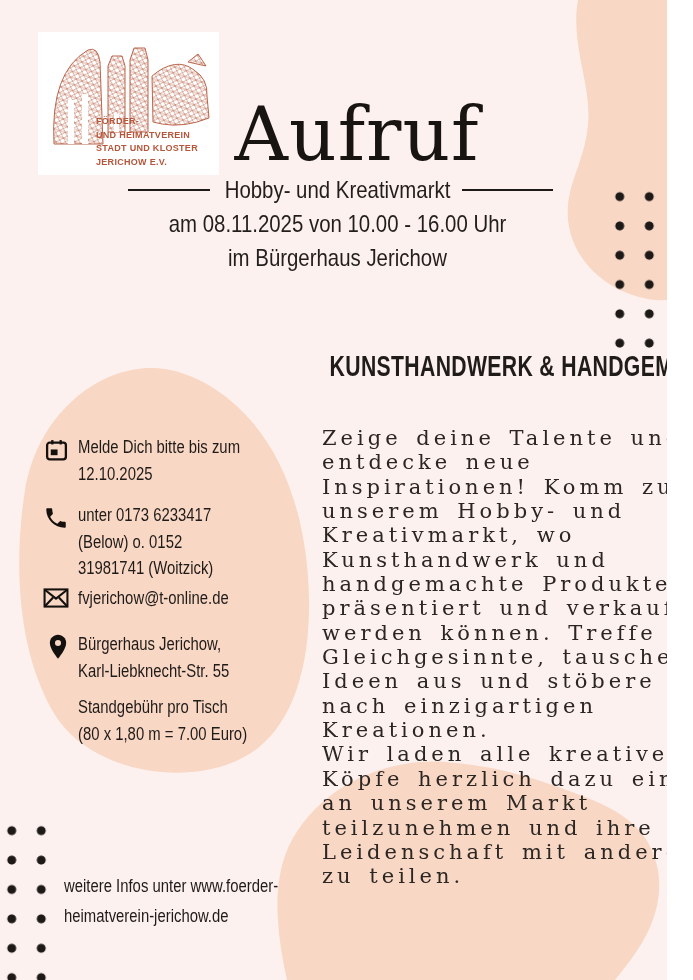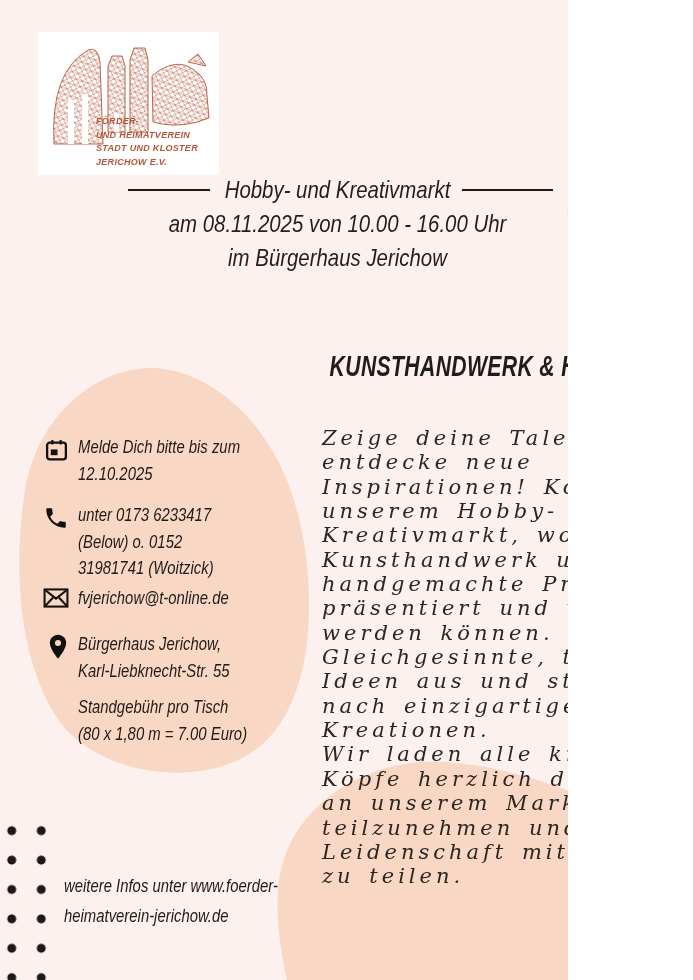--- a/index.html
+++ b/index.html
@@ -1,18 +1,18 @@
 <!DOCTYPE html>
 <html><head>
 <meta charset="utf-8">
 <style>
   html,body{margin:0;padding:0;}
   .page{
-    position:relative; width:568px; height:980px; overflow:hidden;
-    background:#fcf1ee; font-family:"Liberation Sans", sans-serif; color:#24201d;font-style:italic;
+    position:relative; width:667px; height:980px; overflow:hidden;
+    background:#fcf1ee; font-family:"Liberation Sans", sans-serif; color:#24201d;
   }
   .blob-svg{position:absolute; left:0; top:0; width:693px; height:980px; z-index:0;}
   
   .dots{
     position:absolute; z-index:1;
     background-image:radial-gradient(circle, #1c1917 4.1px, rgba(0,0,0,0) 4.8px);
   }
   .dots-tr{left:605px; top:182px; width:90px; height:176px; background-size:29.5px 29.3px;}
   .dots-bl{left:-3px; top:816px; width:60px; height:170px; background-size:29.5px 29.4px;}
   
@@ -92,20 +92,21 @@
       <rect x="30" y="68" width="6" height="44" fill="#ffffff"></rect>
       <rect x="44" y="62" width="6" height="50" fill="#ffffff"></rect>
       <rect x="76" y="82" width="5" height="18" fill="#ffffff"></rect>
     </svg>
     <div class="logo-text">FÖRDER-
 UND HEIMATVEREIN
 STADT UND KLOSTER
 JERICHOW E.V.</div>
   </div>
 
+  <div class="title">Aufruf</div>
   <div class="rule rule-left"></div>
   <div class="rule rule-right"></div>
   <div class="subline sub1">Hobby- und Kreativmarkt</div>
   <div class="subline sub2">am 08.11.2025 von 10.00 - 16.00 Uhr</div>
   <div class="subline sub3">im Bürgerhaus Jerichow</div>
 
   <div class="section-heading">KUNSTHANDWERK &amp; HANDGEMACHTES</div>
 
   <svg class="c-icon" style="left:44px; top:438px;" width="25" height="25" viewBox="0 0 24 24" aria-hidden="true">
     <rect x="3" y="4.5" width="18" height="16" rx="2.5" fill="none" stroke="#13100e" stroke-width="2.2"></rect>

